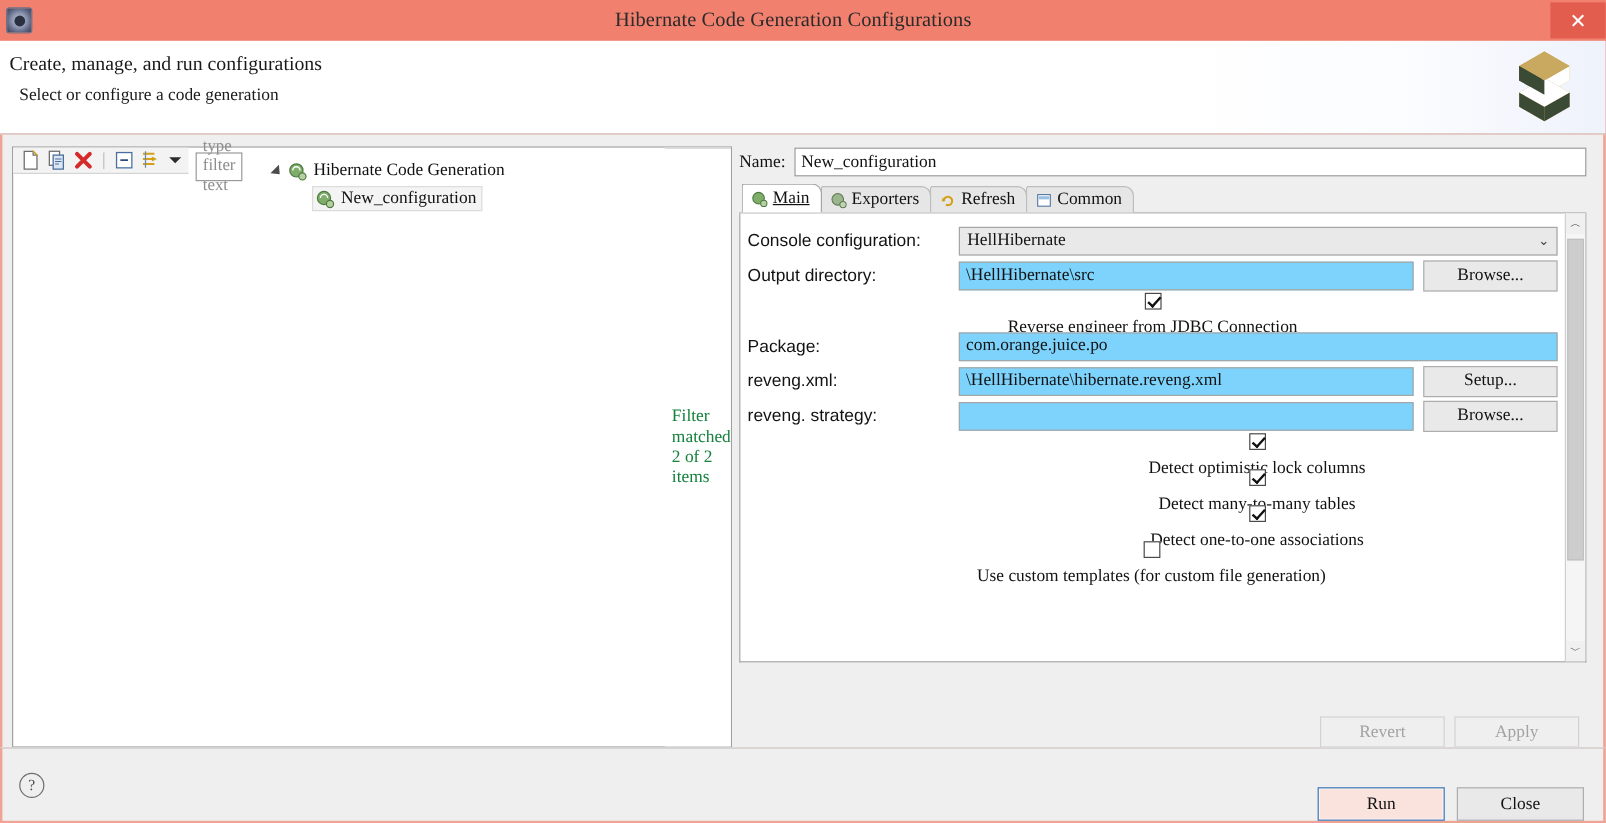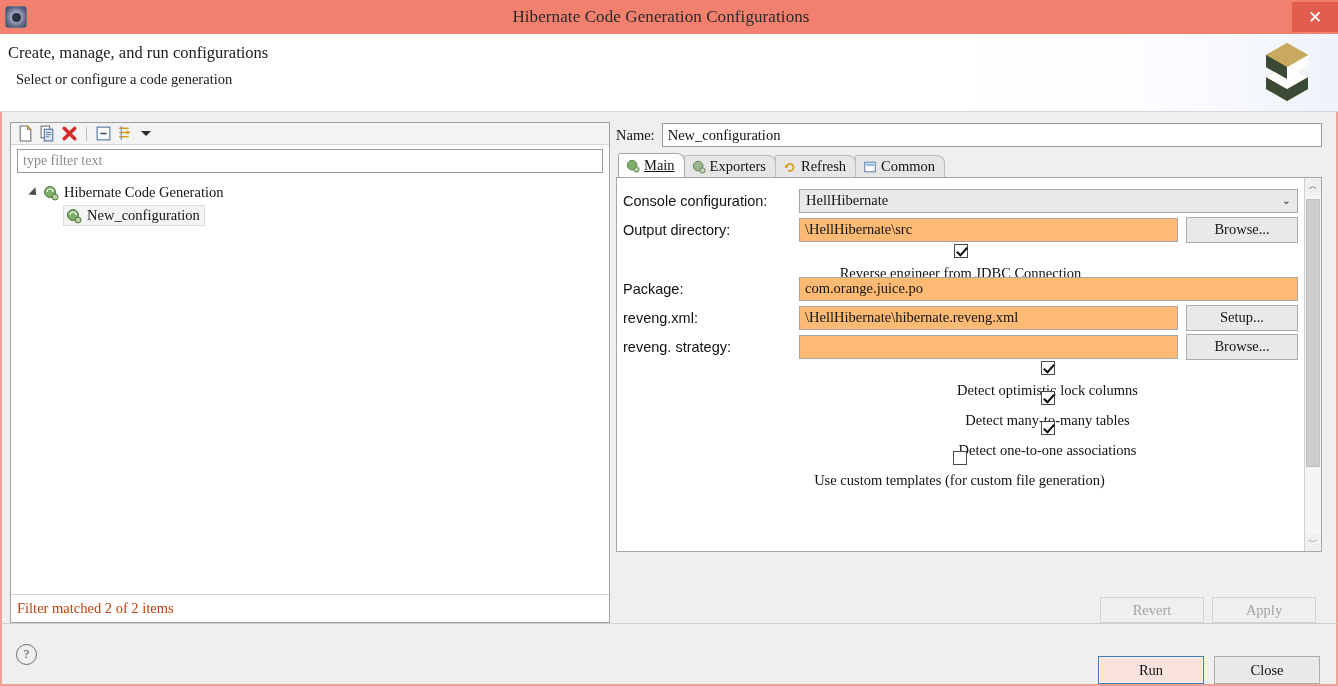--- a/index.html
+++ b/index.html
@@ -75,21 +75,21 @@
     background: #efefef;
     border-left: 2px solid #f0a294;
     border-right: 2px solid #f0a294;
     padding: 10px 8px 0 8px;
     gap: 6px;
     min-height: 0;
   }
   
   .left-panel {
     width: 600px; flex: 0 0 600px;
-    display: flex; flex-direction: column;
+    display: flex; flex-direction: row;
     background: #ffffff;
     border: 1px solid #a0a0a0;
     min-height: 0;
   }
   .lp-toolbar {
     height: 22px; flex: 0 0 22px;
     background: #f3f3f3;
     border-bottom: 1px solid #d4d4d4;
     display: flex; align-items: center; gap: 5px;
     padding: 0 6px;
@@ -128,21 +128,21 @@
   .tw-arrow {
     width: 0; height: 0;
     border-top: 5px solid transparent; border-bottom: 5px solid transparent;
     border-left: 6px solid #4c4c4c;
     transform: rotate(45deg); margin-right: 1px;
   }
   .hib-icon { width: 16px; height: 16px; display: inline-block; }
   .lp-status {
     flex: 0 0 28px; border-top: 1px solid #d4d4d4;
     display: flex; align-items: center; padding-left: 6px;
-    font-size: 14.5px; color: #c2410c; background: #ffffff;
+    font-size: 14.5px; color: #15803d; background: #ffffff;
     font-family: "Liberation Serif", serif;
   }
   
   .right-panel {
     flex: 1 1 auto; display: flex; flex-direction: column;
     min-width: 0; min-height: 0; padding-right: 6px;
   }
   .name-row { display: flex; align-items: center; gap: 7px; height: 26px; flex: 0 0 26px; }
   .name-label { font-size: 14.5px; color: #121212; font-family: "Liberation Serif", serif; }
   .name-input {
@@ -196,21 +196,21 @@
   .combo {
     flex: 1 1 auto; height: 24px;
     border: 1px solid #a6a6a6; background: #e9e9e9;
     display: flex; align-items: center; justify-content: space-between;
     padding: 0 6px 0 6px;
     font-size: 14.5px; color: #121212; font-family: "Liberation Serif", serif;
     cursor: pointer;
   }
   .combo .chev { font-size: 11px; color: #3a3a3a; }
   .tinput {
-    height: 24px; border: 1px solid #a6a6a6; background: #fdba74;
+    height: 24px; border: 1px solid #a6a6a6; background: #7dd3fc;
     display: flex; align-items: center; padding: 0 5px;
     font-size: 14.5px; color: #121212; font-family: "Liberation Serif", serif;
     flex: 1 1 auto; min-width: 0;
   }
   .btn {
     height: 26px; min-width: 112px; padding: 0 10px;
     border: 1px solid #adadad; background: #e9e9e9;
     font-size: 14.5px; color: #121212;
     font-family: "Liberation Serif", serif;
     display: flex; align-items: center; justify-content: center;

